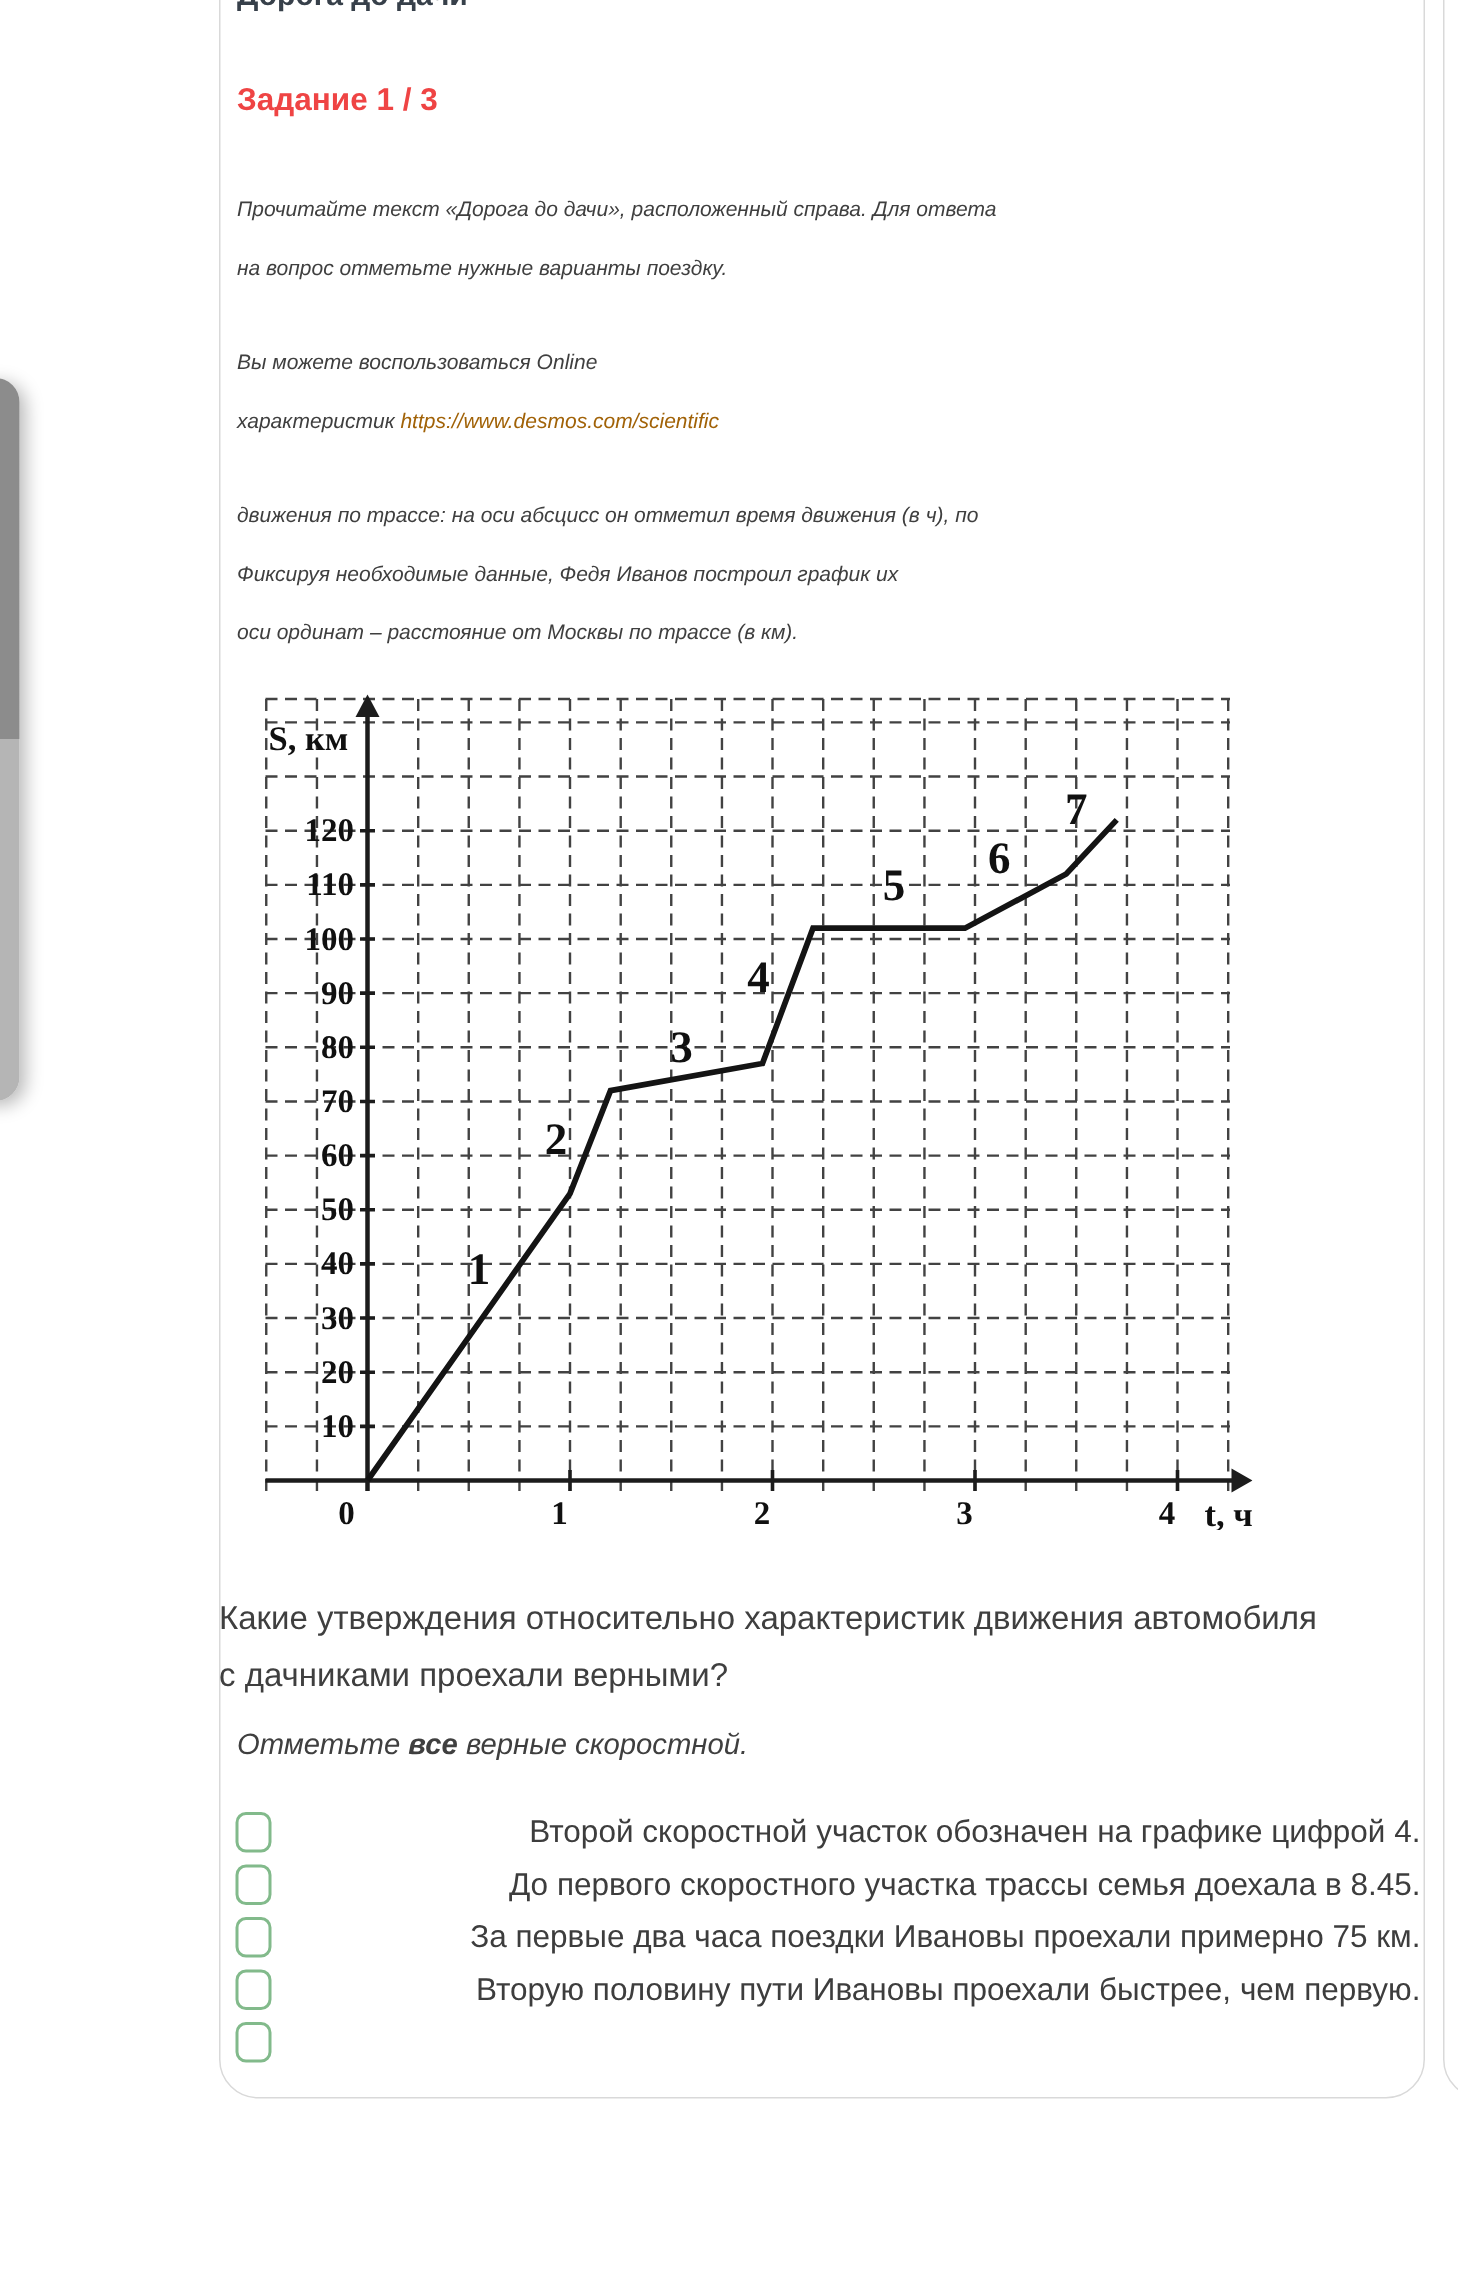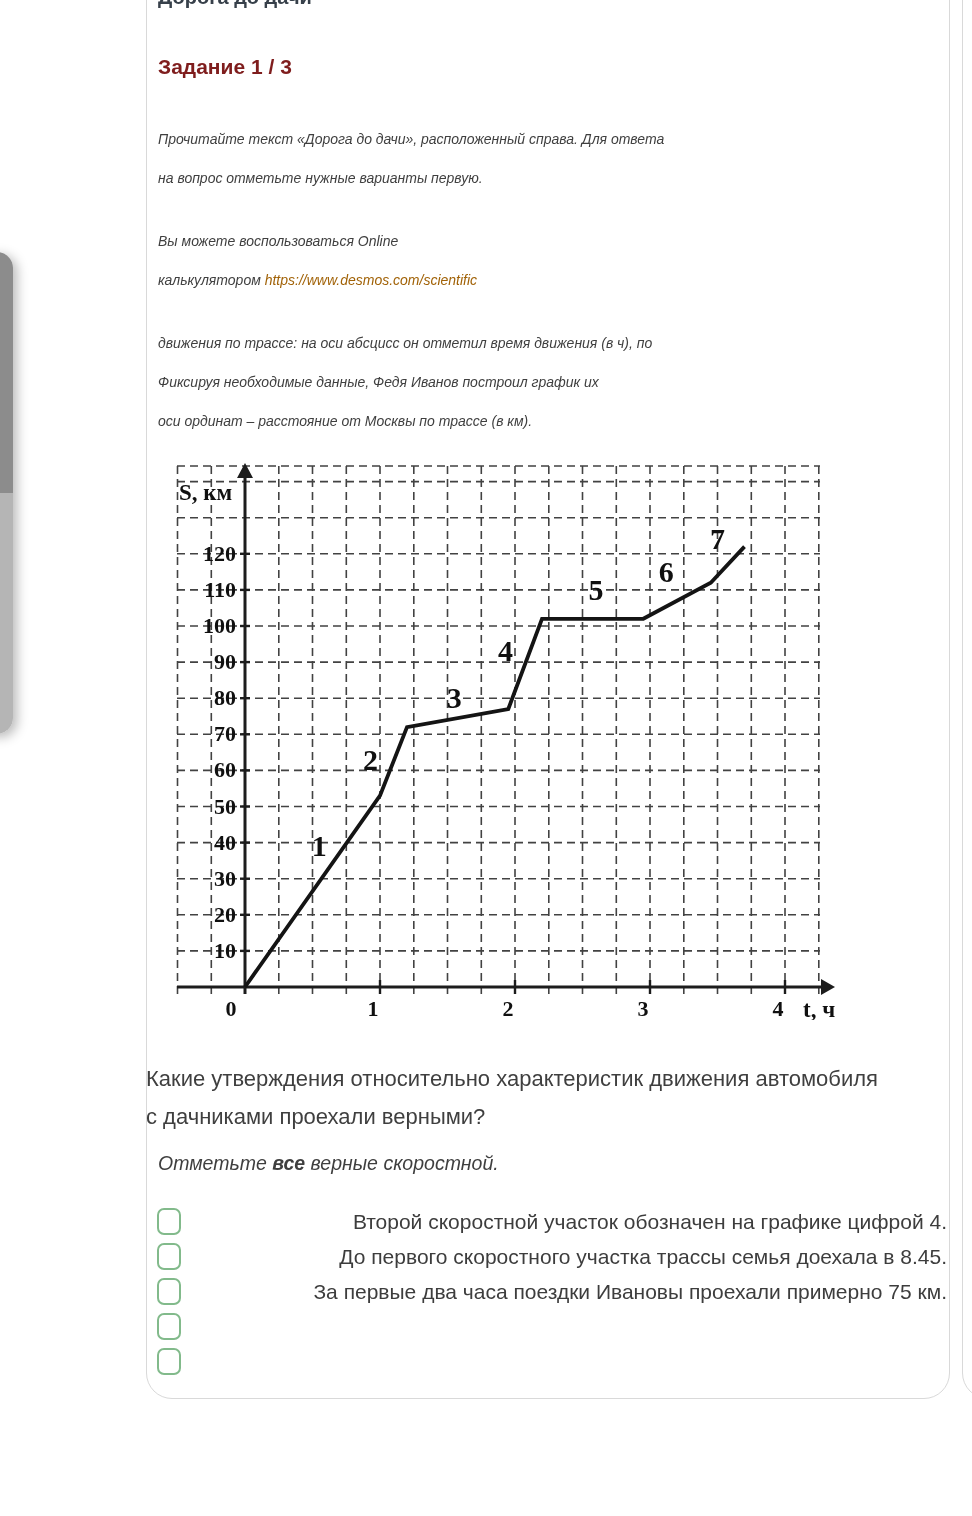--- a/index.html
+++ b/index.html
@@ -18,21 +18,21 @@
     left:962px;top:-42px;width:90px;height:1439px;
     background:#fff;border:1.5px solid #d9d9d9;border-radius:26px;
   }
   
   .handle{
     left:-22px;top:252px;width:35px;height:482px;border-radius:16px;
     background:linear-gradient(to bottom,#8c8c8c 0%,#8c8c8c 50%,#b5b5b5 50%,#b5b5b5 100%);
     box-shadow:4px 3px 12px rgba(0,0,0,.28);
   }
   .doc-title{left:158px;top:-17px;font-size:20px;font-weight:bold;line-height:28px;color:#37404a;}
-  .task-counter{left:158px;top:55px;font-size:21px;font-weight:bold;color:#7f1d1d;}
+  .task-counter{left:158px;top:55px;font-size:21px;font-weight:bold;color:#ef4444;}
   .para{left:158px;font-size:14px;line-height:39px;font-style:italic;}
   .para div{white-space:nowrap;}
   .q-text{left:146px;top:1060px;width:810px;font-size:22px;line-height:38px;font-style:normal;}
   .q-text div{white-space:nowrap;}
   .instruction{left:158px;top:1152px;font-size:19.5px;font-style:italic;}
   .options{left:157px;top:1204px;width:790px;}
   .opt-row{display:flex;align-items:center;height:35px;justify-content:space-between;}
   .opt-box{
     flex:0 0 auto;width:20px;height:23px;border:2.5px solid #82ba8b;border-radius:7px;
     background:#fff;margin-right:15px;
@@ -55,26 +55,26 @@
 
 <div class="abs main-card"></div>
 <div class="abs side-card"></div>
 <div class="abs handle"></div>
 
 <div class="abs doc-title">Дорога до дачи</div>
 <div class="abs task-counter">Задание 1 / 3</div>
 
 <div class="abs para" style="top:120px">
   <div>Прочитайте текст «Дорога до дачи», расположенный справа. Для ответа</div>
-  <div>на вопрос отметьте нужные варианты первую.</div>
+  <div>на вопрос отметьте нужные варианты поездку.</div>
 </div>
 
 <div class="abs para" style="top:222px">
   <div>Вы можете воспользоваться Online</div>
-  <div><span>калькулятором </span><a class="calc-link" href="#" style="color: #a16207;">https://www.desmos.com/scientific</a></div>
+  <div><span>характеристик </span><a class="calc-link" href="#" style="color: #a16207;">https://www.desmos.com/scientific</a></div>
 </div>
 
 <div class="abs para" style="top:324px">
   <div>движения по трассе: на оси абсцисс он отметил время движения (в ч), по</div>
   <div>Фиксируя необходимые данные, Федя Иванов построил график их</div>
   <div>оси ординат – расстояние от Москвы по трассе (в км).</div>
 </div>
 
 <svg class="abs chart" width="660" height="560" viewBox="0 0 660 560">
     <line class="grid" x1="2" y1="6" x2="645" y2="6"></line>
@@ -176,17 +176,18 @@
   <div class="opt-row">
     <span class="opt-box" style="border-color: rgb(130, 186, 139);"></span>
     <span class="opt-label">До первого скоростного участка трассы семья доехала в 8.45.</span>
   </div>
   <div class="opt-row">
     <span class="opt-box" style="border-color: rgb(130, 186, 139);"></span>
     <span class="opt-label">За первые два часа поездки Ивановы проехали примерно 75 км.</span>
   </div>
   <div class="opt-row">
     <span class="opt-box" style="border-color: rgb(130, 186, 139);"></span>
+    <span class="opt-label">Вторую половину пути Ивановы проехали быстрее, чем первую.</span>
   </div>
   <div class="opt-row">
     <span class="opt-box" style="border-color: rgb(130, 186, 139);"></span>
   </div>
 </div>
 
 </body></html>

